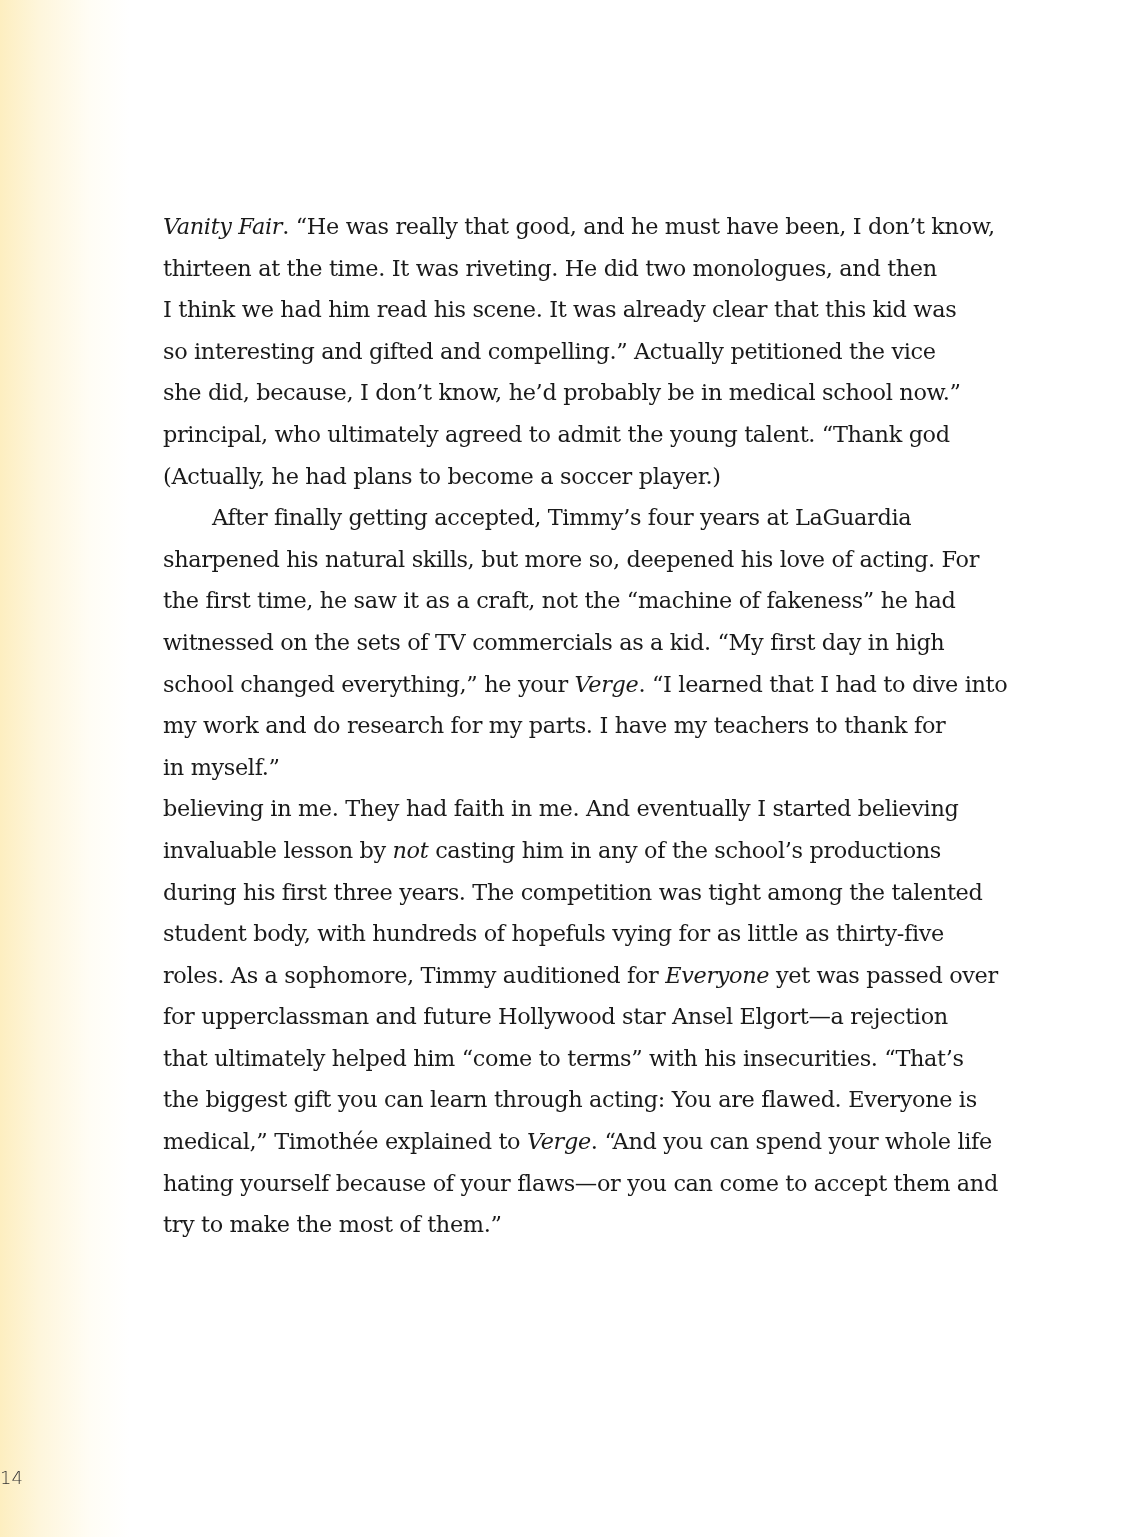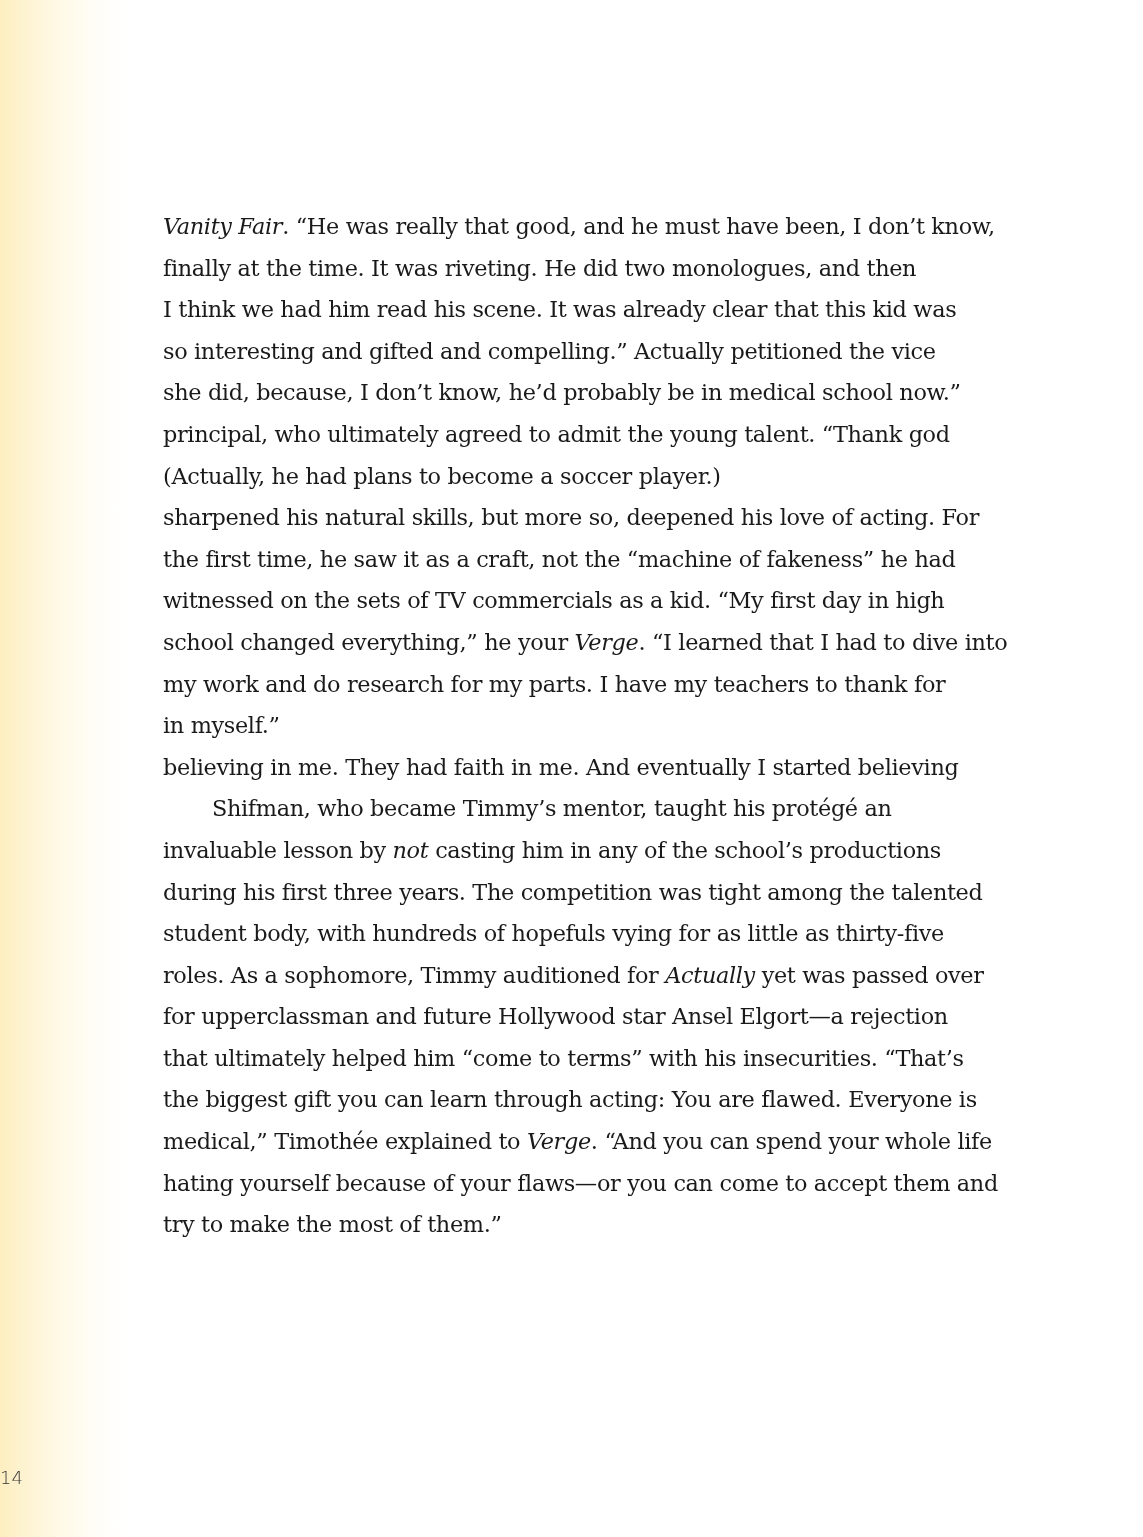--- a/index.html
+++ b/index.html
@@ -28,42 +28,42 @@
       font-size: 18px; color: #333333; font-weight: 300;
     }
   </style>
 </head>
 <body>
 
 <div class="page">
   <div class="text-block" id="text-block">
       <div>
         <span class="line"><span class="it">Vanity Fair</span><span>. “He was really that good, and he must have been, I don’t know,</span></span>
-        <span class="line"><span>finally at the time. It was riveting. He did two monologues, and then</span></span>
+        <span class="line"><span>thirteen at the time. It was riveting. He did two monologues, and then</span></span>
         <span class="line"><span>I think we had him read his scene. It was already clear that this kid was</span></span>
         <span class="line"><span>so interesting and gifted and compelling.” Actually petitioned the vice</span></span>
         <span class="line"><span>she did, because, I don’t know, he’d probably be in medical school now.”</span></span>
         <span class="line"><span>principal, who ultimately agreed to admit the young talent. “Thank god</span></span>
         <span class="line"><span>(Actually, he had plans to become a soccer player.)</span></span>
       </div>
       <div>
+        <span class="line indent"><span>After finally getting accepted, Timmy’s four years at LaGuardia</span></span>
         <span class="line"><span>sharpened his natural skills, but more so, deepened his love of acting. For</span></span>
         <span class="line"><span>the first time, he saw it as a craft, not the “machine of fakeness” he had</span></span>
         <span class="line"><span>witnessed on the sets of TV commercials as a kid. “My first day in high</span></span>
         <span class="line"><span>school changed everything,” he your </span><span class="it">Verge</span><span>. “I learned that I had to dive into</span></span>
         <span class="line"><span>my work and do research for my parts. I have my teachers to thank for</span></span>
         <span class="line"><span>in myself.”</span></span>
         <span class="line"><span>believing in me. They had faith in me. And eventually I started believing</span></span>
       </div>
       <div>
-        <span class="line indent"><span>Shifman, who became Timmy’s mentor, taught his protégé an</span></span>
         <span class="line"><span>invaluable lesson by </span><span class="it">not</span><span> casting him in any of the school’s productions</span></span>
         <span class="line"><span>during his first three years. The competition was tight among the talented</span></span>
         <span class="line"><span>student body, with hundreds of hopefuls vying for as little as thirty-five</span></span>
-        <span class="line"><span>roles. As a sophomore, Timmy auditioned for </span><span class="it">Actually</span><span> yet was passed over</span></span>
+        <span class="line"><span>roles. As a sophomore, Timmy auditioned for </span><span class="it">Everyone</span><span> yet was passed over</span></span>
         <span class="line"><span>for upperclassman and future Hollywood star Ansel Elgort—a rejection</span></span>
         <span class="line"><span>that ultimately helped him “come to terms” with his insecurities. “That’s</span></span>
         <span class="line"><span>the biggest gift you can learn through acting: You are flawed. Everyone is</span></span>
         <span class="line"><span>medical,” Timothée explained to </span><span class="it">Verge</span><span>. “And you can spend your whole life</span></span>
         <span class="line"><span>hating yourself because of your flaws—or you can come to accept them and</span></span>
         <span class="line"><span>try to make the most of them.”</span></span>
       </div>
     </div>
   <div class="page-number">14</div>
 </div>

